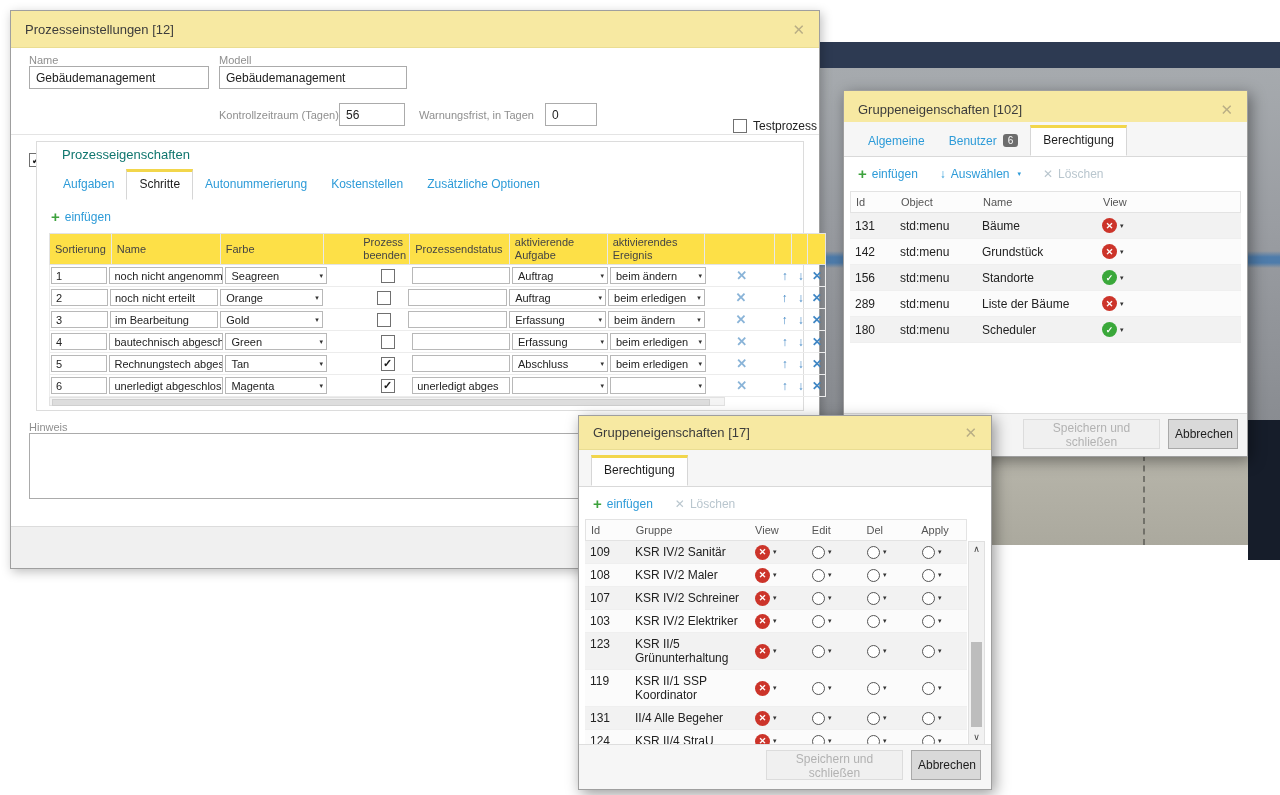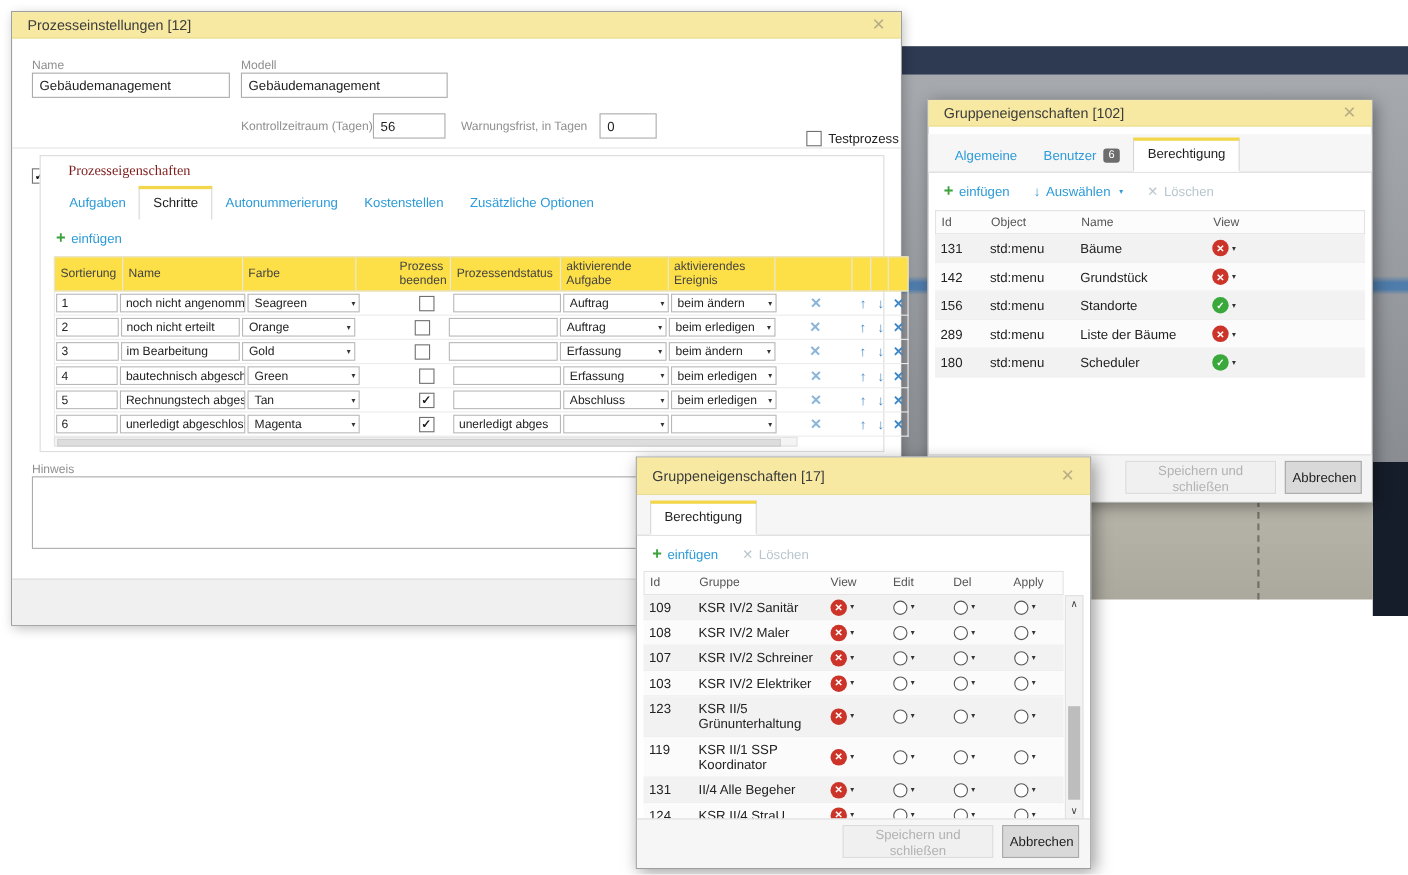--- a/index.html
+++ b/index.html
@@ -15,21 +15,21 @@
     background:linear-gradient(#a6aaae,#9a9da2 40%,#86898e);}
   .bg-blue-band{position:absolute;left:818px;top:251px;width:462px;height:17px;
     background:linear-gradient(rgba(78,124,171,0),#4e7cab 35%,#4e7cab 70%,rgba(78,124,171,0));}
   .bg-dark-right{position:absolute;left:1248px;top:420px;width:32px;height:140px;background:#161d2a;}
   .bg-beige{position:absolute;left:990px;top:455px;width:258px;height:90px;
     background:linear-gradient(#b7b5aa,#aba99e);}
   .bg-dash{position:absolute;left:1143px;top:455px;width:0;height:90px;border-left:2px dashed #4a4a45;opacity:.6;}
 
   
   .window{position:absolute;background:#fff;border:1px solid #9f9f9f;box-shadow:3px 4px 14px rgba(0,0,0,.4);}
-  .titlebar{position:absolute;left:0;top:0;right:0;height:24px;background:#f7e9a2;
+  .titlebar{position:absolute;left:0;top:0;right:0;height:37px;background:#f7e9a2;
     border-bottom:1px solid #eadd92;display:flex;align-items:center;padding:0 14px;box-sizing:border-box;
     font-size:13px;color:#3c3c3c;}
   .titlebar .close{margin-left:auto;color:#b9ae85;font-size:15px;line-height:1;cursor:default;}
   .flabel{font-size:11px;color:#8f8f8f;position:absolute;}
   .tbox-input{position:absolute;border:1px solid #ababab;background:#fff;font-size:12px;color:#222;
     padding:2px 6px;box-sizing:border-box;font-family:"Liberation Sans",sans-serif;}
   .checkbox{display:inline-flex;align-items:center;justify-content:center;width:14px;height:14px;
     border:1px solid #707070;background:#fff;font-size:11px;font-weight:bold;color:#1a1a1a;box-sizing:border-box;}
   .cb-row{position:absolute;display:flex;align-items:center;gap:6px;font-size:12px;color:#222;margin-top:46px;}
   .link{display:inline-flex;align-items:center;gap:5px;font-size:12px;color:#2d9bd8;cursor:pointer;}
@@ -44,21 +44,21 @@
     padding:1px 5px;margin-left:6px;vertical-align:1px;}
   .btn{position:absolute;height:30px;border:1px solid #b9b9b9;background:#e9e9e9;font-size:12px;
     font-family:"Liberation Sans",sans-serif;color:#1d1d1d;cursor:pointer;}
   .btn.disabled{background:#f0f0f0;border-color:#dcdcdc;color:#b2b2b2;cursor:default;}
   .btn.cancel{background:#d9d9d9;border-color:#a9a9a9;}
 
   
   #win-process{left:10px;top:10px;width:808px;height:557px;z-index:1;box-shadow:2px 3px 10px rgba(0,0,0,.25);}
   .sep-line{position:absolute;left:0;right:0;top:123px;border-top:1px solid #e4e4e4;}
   .groupbox{position:absolute;left:25px;top:130px;width:766px;height:268px;border:1px solid #dcdcdc;background:#fff;}
-  .group-label{position:absolute;left:45px;top:136px;font-size:13px;color:#7f1d1d;font-family:Liberation Serif, serif;}
+  .group-label{position:absolute;left:45px;top:136px;font-size:13px;color:#0f766e;}
   #proc-tabs{left:40px;top:158px;align-items:center;}
   #proc-insert{position:absolute;left:40px;top:198px;}
 
   .ptable{position:absolute;left:38px;top:222px;width:777px;font-size:11px;color:#222;}
   .phead{display:flex;height:32px;border:1px solid #e3e3e3;background:#fde047;box-sizing:border-box;}
   .phead .hc{border-right:1px solid #e8e8e8;display:flex;align-items:center;padding:0 5px;
     box-sizing:border-box;color:#444;line-height:1.15;}
   .prow{display:flex;height:21px;border:1px solid #ececec;border-top:none;box-sizing:content-box;align-items:center;}
   .c{height:21px;display:flex;align-items:center;box-sizing:border-box;padding:0 1px;}
   .w-sort{width:62px;}  .w-name{width:116px;} .w-farbe{width:110px;} .w-been{width:50px;justify-content:center;margin-left:36px;}

